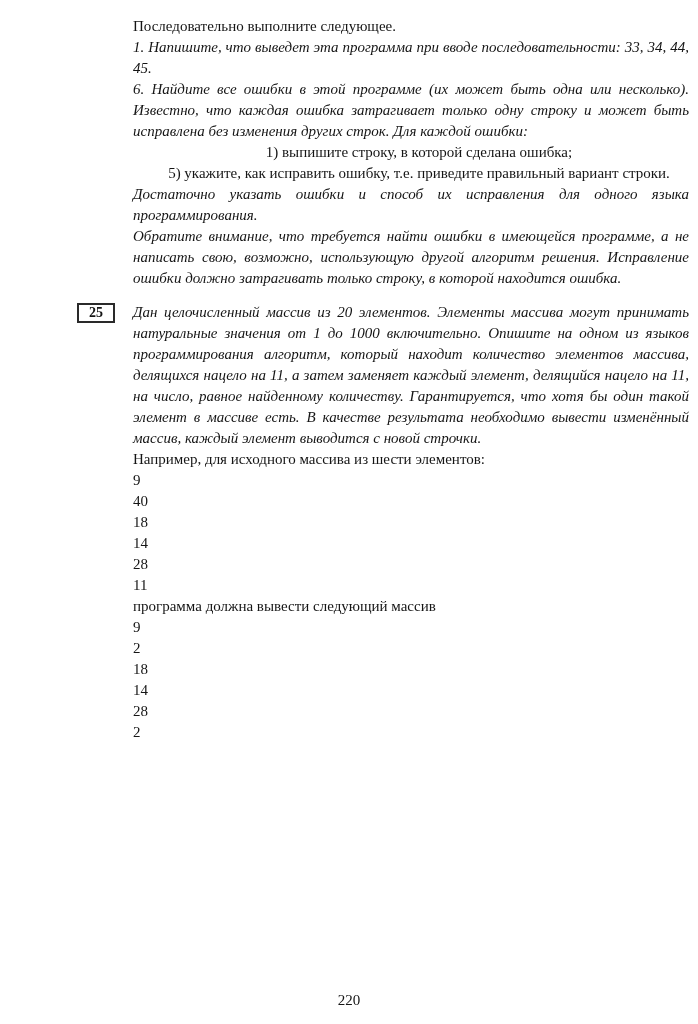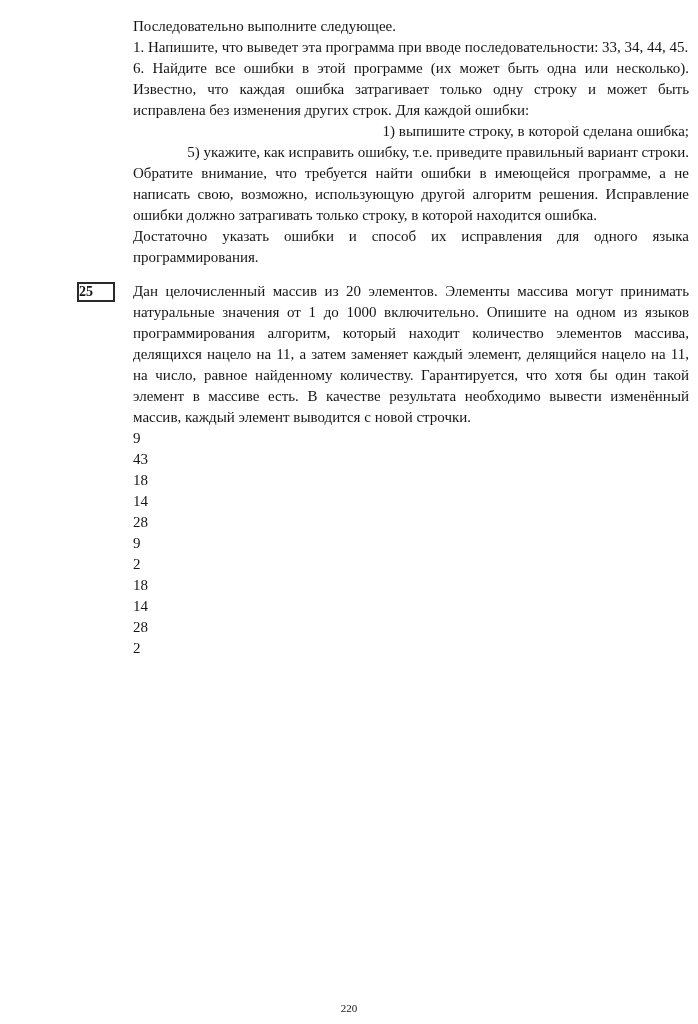--- a/index.html
+++ b/index.html
@@ -15,75 +15,78 @@
     color: #151515;
     overflow: hidden;
     margin-top: 7px;
   }
   .content {
     position: absolute;
     left: 133px;
     right: 9px;
     top: 9px;
   }
-  .para { text-align: justify; }
+  .para { text-align: justify; font-style: italic; }
   .plain { text-align: left; }
-  .sub { padding-left: 16px; text-align: right; }
+  .sub { padding-left: 16px; text-align: center; }
   .num-line { text-align: left; }
   .task-section { position: relative; margin-top: 13px; }
   .task-box {
     position: absolute;
     left: -56px;
     top: 1px;
     width: 38px;
     height: 20px;
     border: 2px solid #2a2a2a;
     display: flex;
     align-items: center;
-    justify-content: flex-start;
+    justify-content: center;
     font-weight: bold;
     font-size: 14px;
     line-height: 1;
   }
   .gap-lg { height: 41px; }
   .page-number {
     position: absolute;
-    bottom: 12px;
+    bottom: 20px;
     left: 0;
     width: 100%;
     text-align: center;
-    font-size: 11px;
+    font-size: 15px;
   }
 </style>
 </head>
 <body>
 
 <div class="page">
   <div class="content">
 
     <div class="plain">Последовательно выполните следующее.</div>
     <div class="para">1. Напишите, что выведет эта программа при вводе последовательности: 33, 34, 44, 45.</div>
     <div class="para">6. Найдите все ошибки в этой программе (их может быть одна или несколько). Известно, что каждая ошибка затрагивает только одну строку  и может быть исправлена без изменения других строк. Для каждой ошибки:</div>
     <div class="sub">1) выпишите строку, в которой сделана ошибка;</div>
     <div class="sub">5) укажите, как исправить ошибку, т.е. приведите правильный вариант строки.</div>
+    <div class="para">Достаточно указать ошибки и способ их исправления для одного языка программирования.</div>
     <div class="para">Обратите внимание, что требуется найти ошибки в имеющейся программе,  а не написать свою, возможно, использующую другой алгоритм решения. Исправление ошибки должно затрагивать только строку, в которой находится ошибка.</div>
-    <div class="para">Достаточно указать ошибки и способ их исправления для одного языка программирования.</div>
 
     <div class="task-section">
       <div class="task-box">
         <span>25</span>
       </div>
       <div class="para">Дан целочисленный массив из 20 элементов. Элементы массива могут принимать натуральные значения от 1 до 1000 включительно. Опишите на одном из языков программирования алгоритм, который находит количество элементов массива, делящихся нацело на 11, а затем заменяет каждый элемент, делящийся нацело на 11, на число, равное найденному количеству. Гарантируется, что хотя бы один такой элемент в массиве есть. В качестве результата необходимо вывести изменённый массив, каждый элемент выводится с новой строчки.</div>
+      <div class="plain">Например, для исходного массива из шести элементов:</div>
 
       <div class="num-line">9</div>
-      <div class="num-line">43</div>
+      <div class="num-line">40</div>
       <div class="num-line">18</div>
       <div class="num-line">14</div>
       <div class="num-line">28</div>
+      <div class="num-line">11</div>
 
+      <div class="plain">программа должна вывести следующий массив</div>
 
       <div class="num-line">9</div>
       <div class="num-line">2</div>
       <div class="num-line">18</div>
       <div class="num-line">14</div>
       <div class="num-line">28</div>
       <div class="num-line">2</div>
     </div>
 
     <div class="gap-lg"></div>

